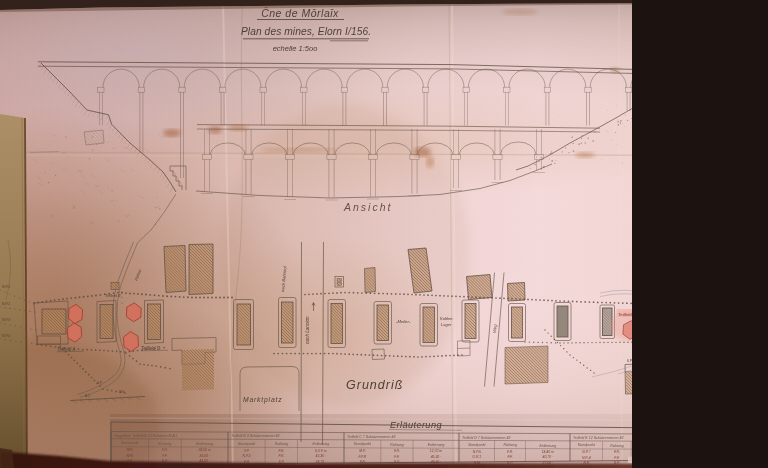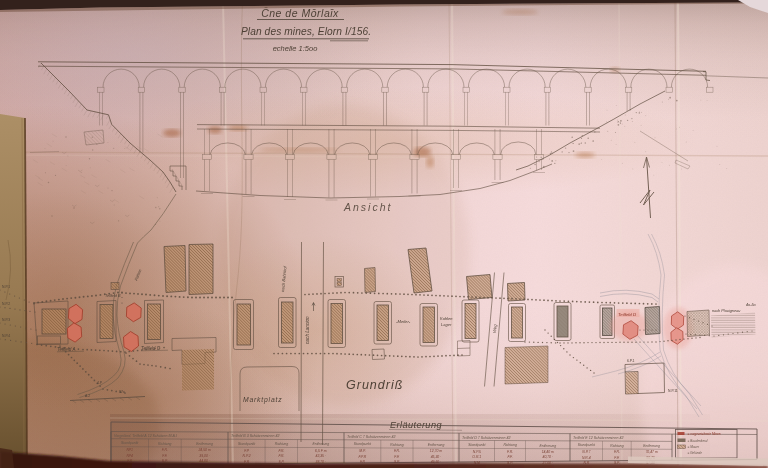--- a/index.html
+++ b/index.html
@@ -1,16 +1,16 @@
 <!DOCTYPE html>
 <html><head>
 <meta charset="utf-8">
 <style>
 html,body{margin:0;padding:0;background:#1c1210;}
-svg{display:block}#page{position:relative;width:768px;height:468px;overflow:hidden;font-family:"Liberation Sans",sans-serif;}
+svg{display:block}#page{position:relative;width:632px;height:468px;overflow:hidden;font-family:"Liberation Sans",sans-serif;}
 text{font-family:"Liberation Sans",sans-serif;}
 .hw{font-style:italic;fill:#4e4136;}
 </style>
 </head>
 <body>
 <div id="page">
 <svg width="768" height="468" viewBox="0 0 768 468" xmlns="http://www.w3.org/2000/svg">
 <defs>
 <linearGradient id="paperg" x1="0" y1="0" x2="1" y2="0">
 <stop offset="0" stop-color="#d2a9a4"></stop>

